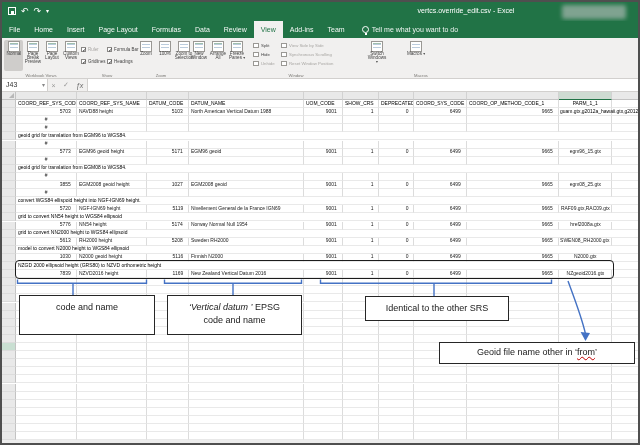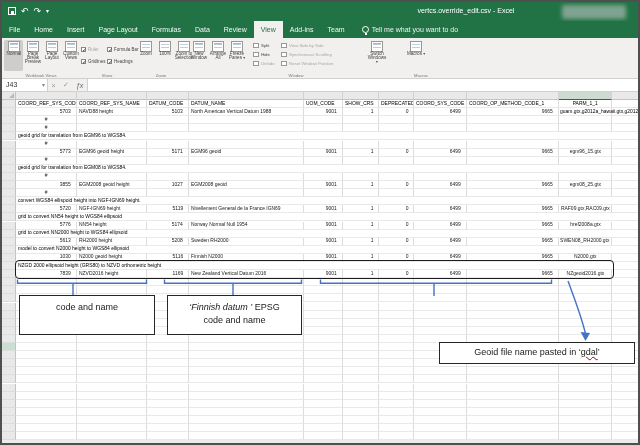--- a/index.html
+++ b/index.html
@@ -267,25 +267,28 @@
       <path d="M566,189 C573,208 580,226 583.5,242" fill="none" stroke="#4472C4" stroke-width="1.4"></path>
       <polygon points="583.5,249 578.6,240 588,241" fill="#4472C4"></polygon>
     </svg>
 
     <div class="blackbox"></div>
 
     <div class="callout" id="box1">
       <span class="ln">code and name</span>
     </div>
     <div class="callout" id="box2">
-      <span class="ln"><span class="it">‘Finnish datum ’</span><span> EPSG</span></span>
+      <span class="ln"><span class="it">‘Vertical datum ’</span><span> EPSG</span></span>
       <span class="ln">code and name</span>
     </div>
+    <div class="callout" id="box3">
+      <span class="ln">Identical to the other SRS</span>
+    </div>
     <div class="callout" id="box4">
-      <span class="ln"><span>Geoid file name pasted in ‘</span><span class="squig">gdal</span><span>’</span></span>
+      <span class="ln"><span>Geoid file name other in ‘</span><span class="squig">from</span><span>’</span></span>
     </div>
   <div class="colhdr">
         <div class="corner"></div>
         <div class="cletter" style="width: 61px;"></div>
         <div class="cletter" style="width: 70px;"></div>
         <div class="cletter" style="width: 42px;"></div>
         <div class="cletter" style="width: 115px;"></div>
         <div class="cletter" style="width: 39px;"></div>
         <div class="cletter" style="width: 36px;"></div>
         <div class="cletter" style="width: 35px;"></div>

